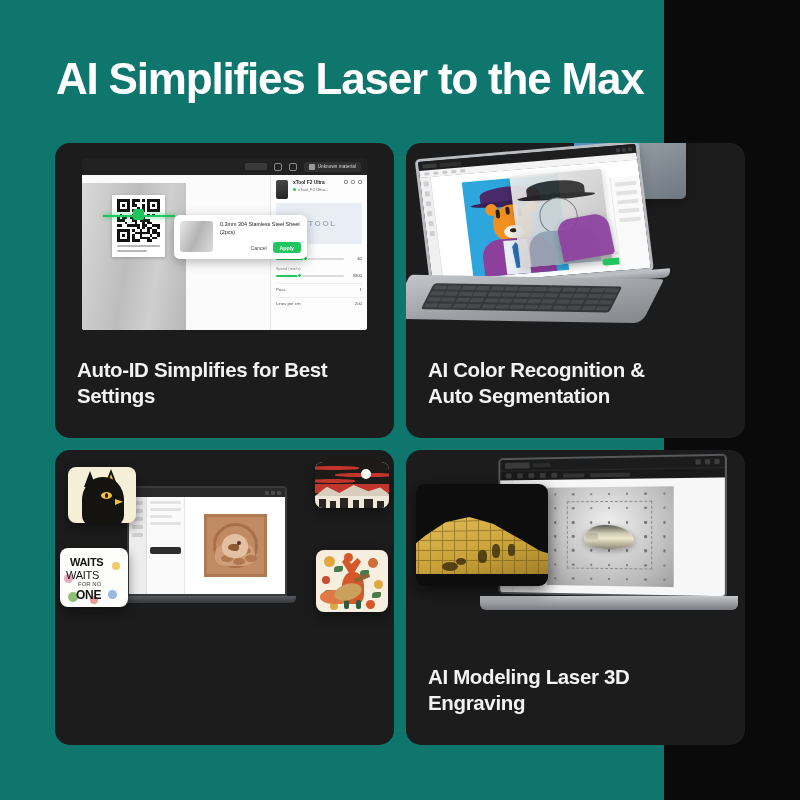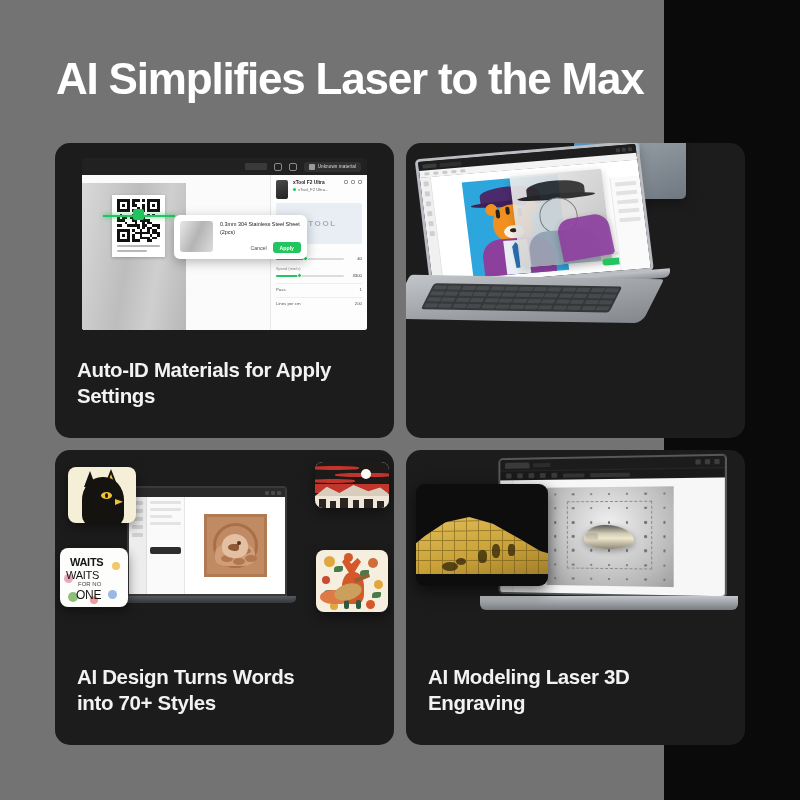--- a/index.html
+++ b/index.html
@@ -3,21 +3,21 @@
 <meta charset="utf-8">
 <style>
   * { margin:0; padding:0; box-sizing:border-box; }
   html,body { width:800px; height:800px; }
   body {
     background:#0a0a0a;
     font-family:"Liberation Sans", sans-serif;
     overflow:hidden;
     -webkit-font-smoothing:antialiased;
   }
-  .page { width:664px; height:800px; position:relative; background:#737373; }
+  .page { width:664px; height:800px; position:relative; background:#0f766e; }
 
   .hero-title {
     position:absolute; left:56px; top:56px;
     font-size:44px; font-weight:bold; letter-spacing:-1.2px;
     color:#ffffff; line-height:1.05; white-space:nowrap;
   }
 
   .grid {
     position:absolute; left:55px; top:143px;
     width:690px; height:602px;
@@ -230,21 +230,21 @@
                background:#15130f; border-radius:50%; }
   .cat-nose { position:absolute; left:47px; top:32px; width:8px; height:6px;
               background:#f0c13a; clip-path:polygon(0 0,100% 45%,0 100%); }
 
   .tile-time { left:5px; top:98px; width:68px; height:59px; background:#fdfdfb; }
   .tt-l1 { position:absolute; left:10px; top:8px; font-size:11px; font-weight:bold;
            color:#151515; letter-spacing:-.3px; }
   .tt-l2 { position:absolute; left:6px; top:21px; font-size:11px; font-weight:normal;
            color:#151515; letter-spacing:-.3px; }
   .tt-l3 { position:absolute; left:18px; top:33px; font-size:6px; color:#444; }
-  .tt-l4 { position:absolute; left:16px; top:40px; font-size:12px; font-weight:normal;
+  .tt-l4 { position:absolute; left:16px; top:40px; font-size:12px; font-weight:bold;
            color:#151515; letter-spacing:-.3px;text-align:center; }
   .petal { position:absolute; border-radius:50%; }
 
   .tile-land { right:5px; top:12px; width:74px; height:46px; background:#efe7da; }
   .ld-sky { position:absolute; inset:0; background:#1e1a17; }
   .ld-band { position:absolute; background:#c2352c; border-radius:40%; }
   .ld-moon { position:absolute; right:18px; top:7px; width:10px; height:10px;
              background:#fdfdf8; border-radius:50%; }
   .ld-mt { position:absolute; left:0; right:0; bottom:12px; height:14px;
            background:#d8cdbd; clip-path:polygon(0 100%,16% 34%,33% 78%,52% 22%,72% 66%,88% 40%,100% 86%,100% 100%); }
@@ -553,21 +553,21 @@
               <div class="dlg-text">0.3mm 304 Stainless Steel Sheet (2pcs)</div>
               <div class="dlg-btns">
                 <span class="btn-cancel">Cancel</span>
                 <span class="btn-apply">Apply</span>
               </div>
             </div>
           </div>
 
         </div>
       </div>
-      <div class="card-title">Auto-ID Materials for Apply
+      <div class="card-title">Auto-ID Simplifies for Best
 Settings</div>
     </div>
 
     <div class="card">
       <div class="card-media">
         <div class="c2">
           <div class="sep-slate">
             
           </div>
           <div class="sep-blue"></div>
@@ -688,20 +688,22 @@
                 <i></i>
                 <i></i>
                 <i></i>
                 <i></i>
                 <i></i>
                 <i></i>
             </div>
           </div>
         </div>
       </div>
+      <div class="card-title">AI Color Recognition &amp;
+Auto Segmentation</div>
     </div>
 
     <div class="card">
       <div class="card-media">
         <div class="c3">
 
           <div class="lap3">
             <div class="lap3-screen">
               <div class="l3-bar">
                 <span class="r">
@@ -800,22 +802,20 @@
             <div class="fox-body"></div>
             <div class="fox-leg" style="left:28px;top:50px;width:5px;height:9px"></div>
             <div class="fox-leg" style="left:40px;top:50px;width:5px;height:9px"></div>
             <div class="guitar"></div>
             <div class="guitar-n"></div>
             <div class="fox-head"></div>
           </div>
 
         </div>
       </div>
-      <div class="card-title">AI Design Turns Words
-into 70+ Styles</div>
     </div>
 
     <div class="card">
       <div class="card-media">
         <div class="c4">
 
           <div class="lap4">
             <div class="lap4-screen">
               <div class="l4-bar">
                 <span class="tab"></span>

